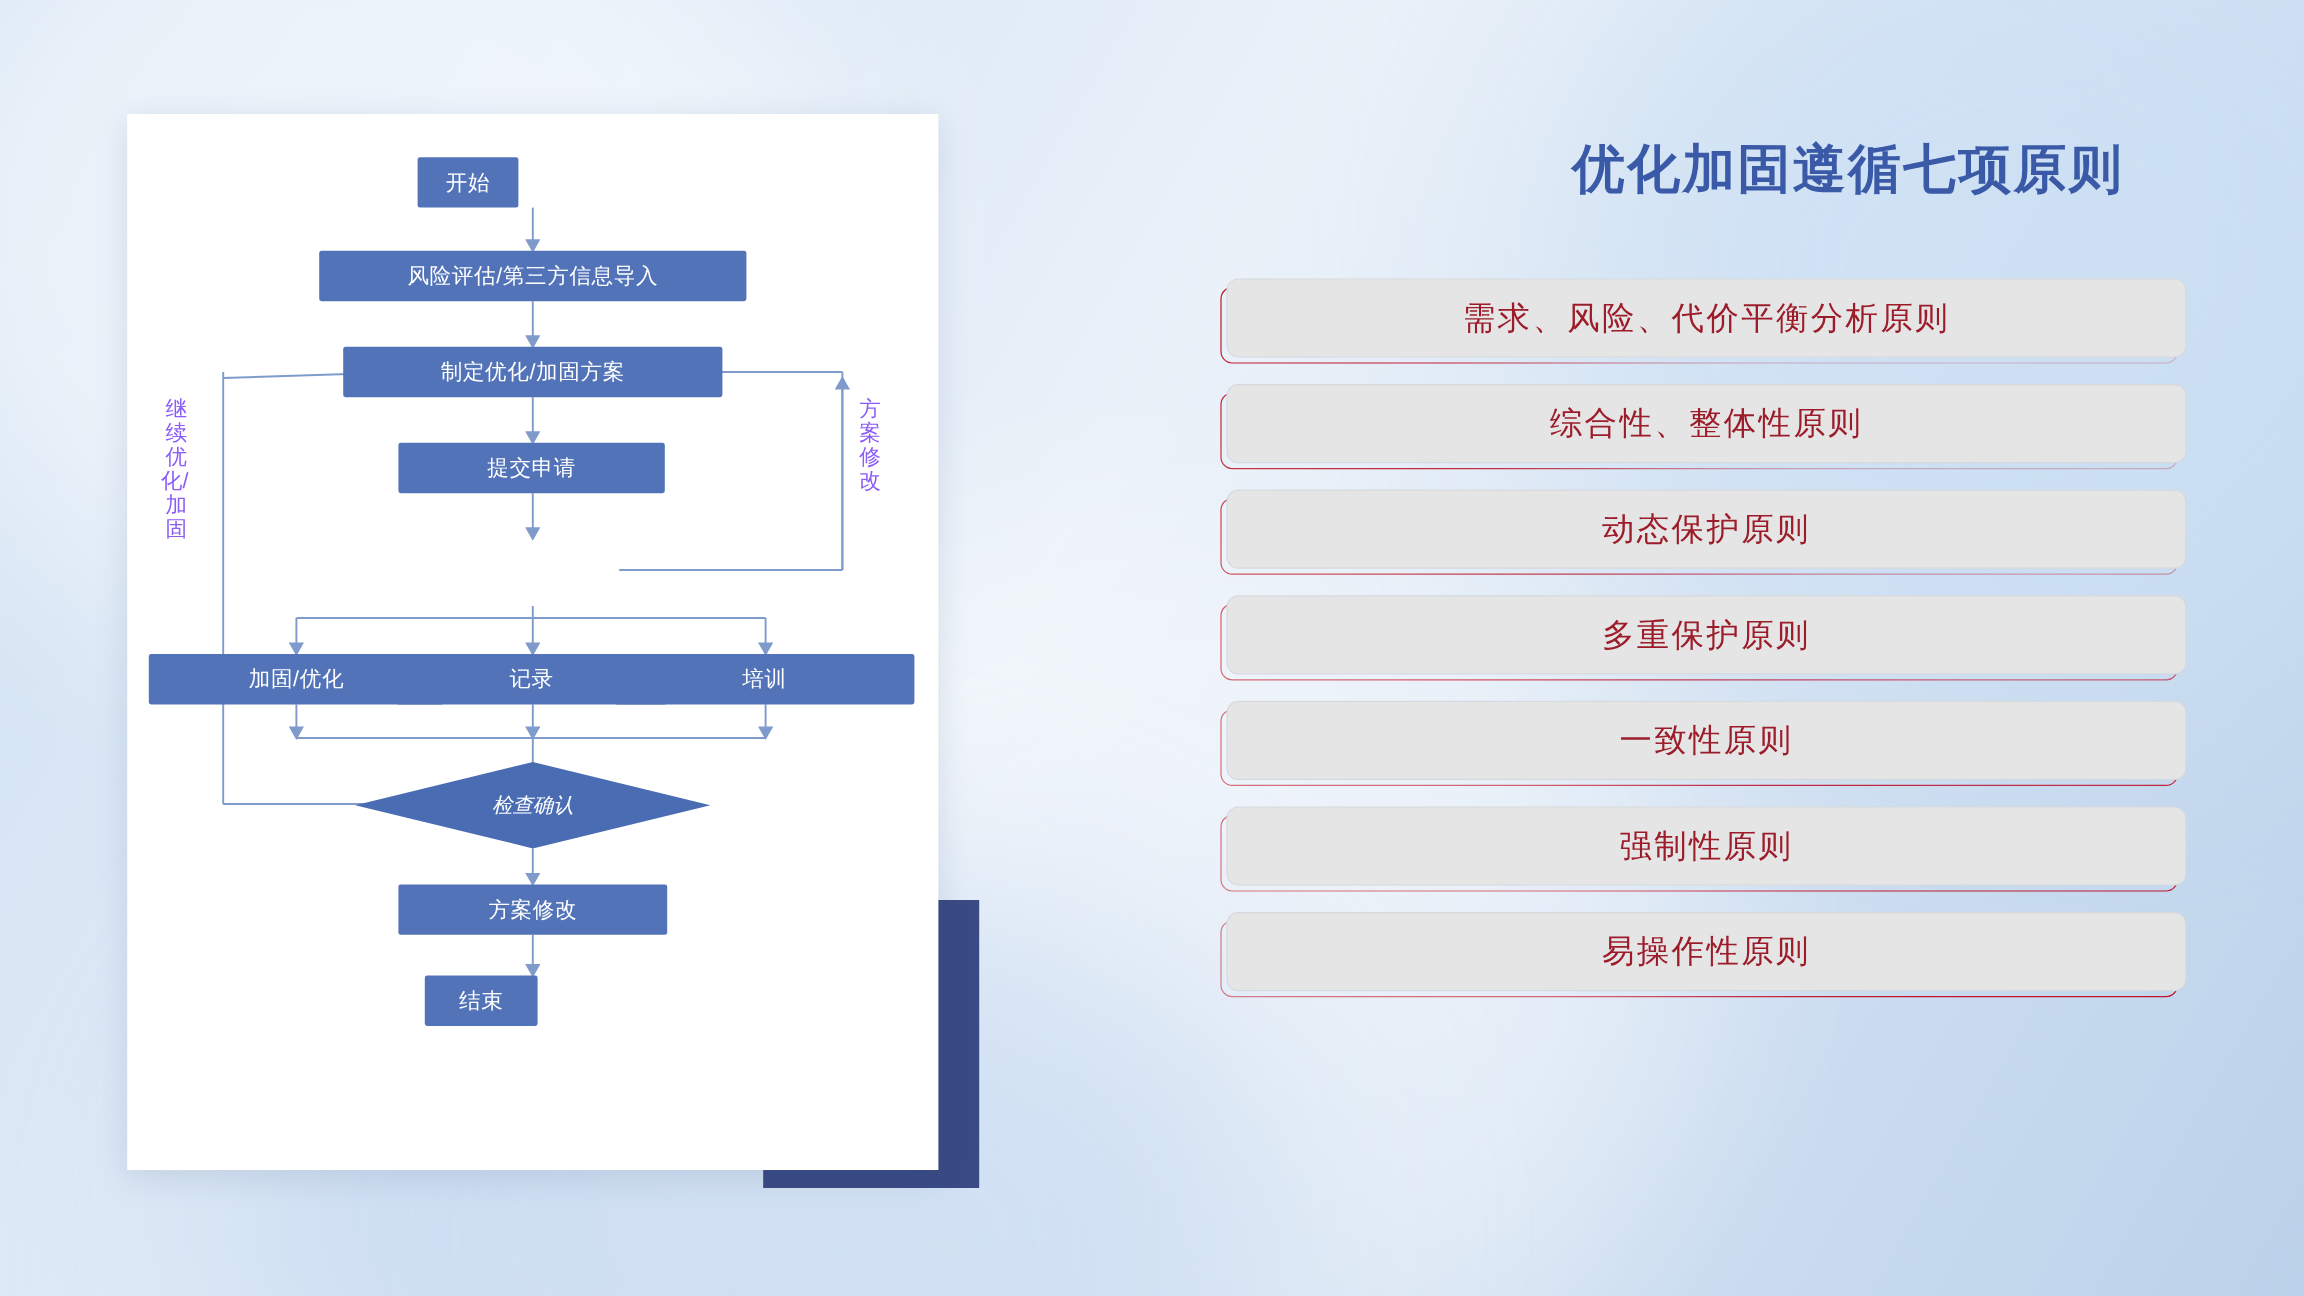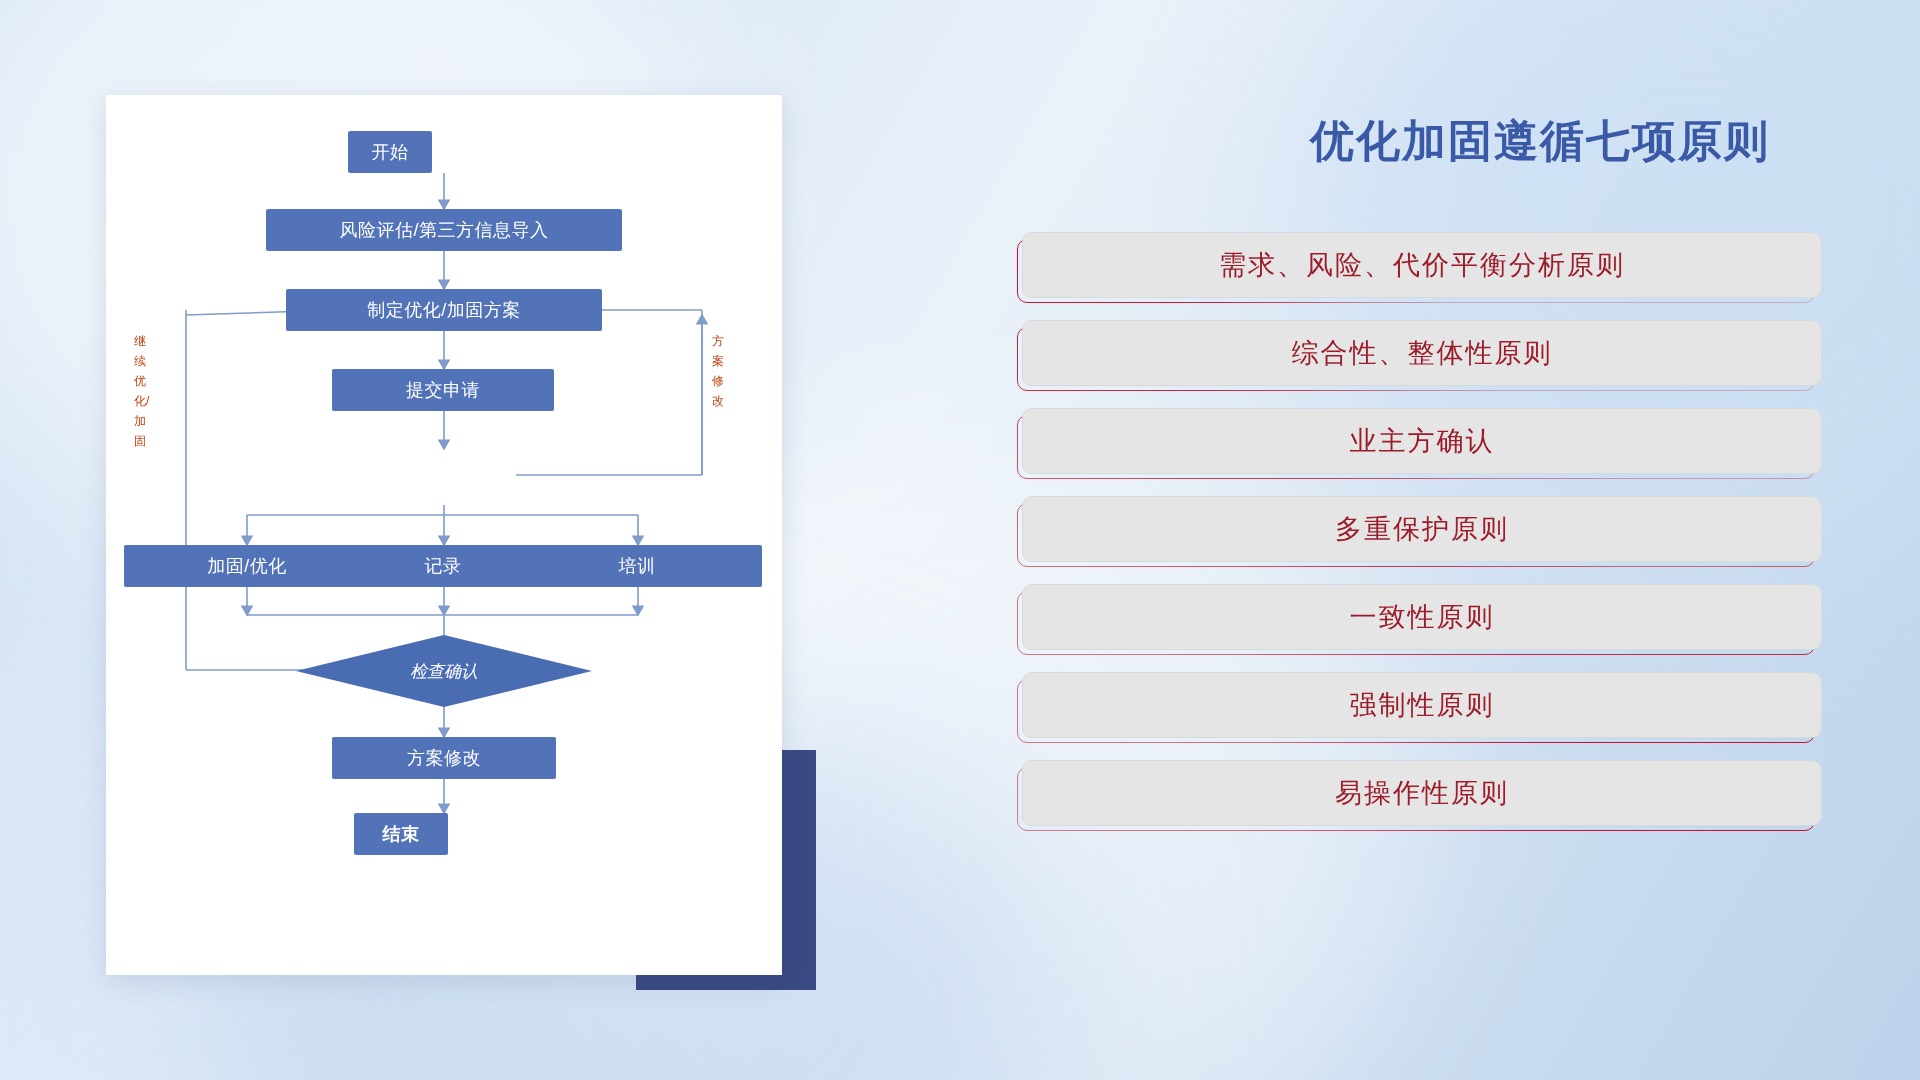--- a/index.html
+++ b/index.html
@@ -80,25 +80,25 @@
     clip-path: polygon(50% 0%, 100% 50%, 50% 100%, 0% 50%);
   }
   .diamond-label {
     position: relative;
     color: #ffffff;
     font-size: 17px;
     white-space: nowrap;
   }
   .vlabel {
     position: absolute;
-    color: #c2410c;
-    font-size: 12px;
+    color: #8b5cf6;
+    font-size: 18px;
     line-height: 20px;
     width: 22px;
-    text-align: left;
+    text-align: right;
     word-break: break-all;
   }
   .flow-svg {
     position: absolute;
     inset: 0;
     overflow: visible;
   }
 
   
   .right-title {
@@ -219,32 +219,32 @@
       <div class="node" style="left:18px; top:450px; width:246px; height:42px;">加固/优化</div>
       <div class="node" style="left:406px; top:450px; width:250px; height:42px;">培训</div>
       <div class="node" style="left:224px; top:450px; width:226px; height:42px;">记录</div>
 
       <div class="diamond-wrap" style="left:190px; top:540px; width:296px; height:72px;font-style:italic;">
         <div class="diamond-shape"></div>
         <div class="diamond-label">检查确认</div>
       </div>
 
       <div class="node" style="left:226px; top:642px; width:224px; height:42px;">方案修改</div>
-      <div class="node" style="left:248px; top:718px; width:94px; height:42px;font-weight:bold;">结束</div>
+      <div class="node" style="left:248px; top:718px; width:94px; height:42px;">结束</div>
 
       <div class="vlabel" style="left:28px; top:236px;">继续优化/加固</div>
       <div class="vlabel" style="left:606px; top:236px;">方案修改</div>
     </div>
   </div>
 
   <div class="right-title">优化加固遵循七项原则</div>
 
   <div class="pill-list">
     <div class="pill">需求、风险、代价平衡分析原则</div>
     <div class="pill">综合性、整体性原则</div>
-    <div class="pill">业主方确认</div>
+    <div class="pill">动态保护原则</div>
     <div class="pill">多重保护原则</div>
     <div class="pill">一致性原则</div>
     <div class="pill">强制性原则</div>
     <div class="pill">易操作性原则</div>
   </div>
 
 </div>
 
 </body></html>

